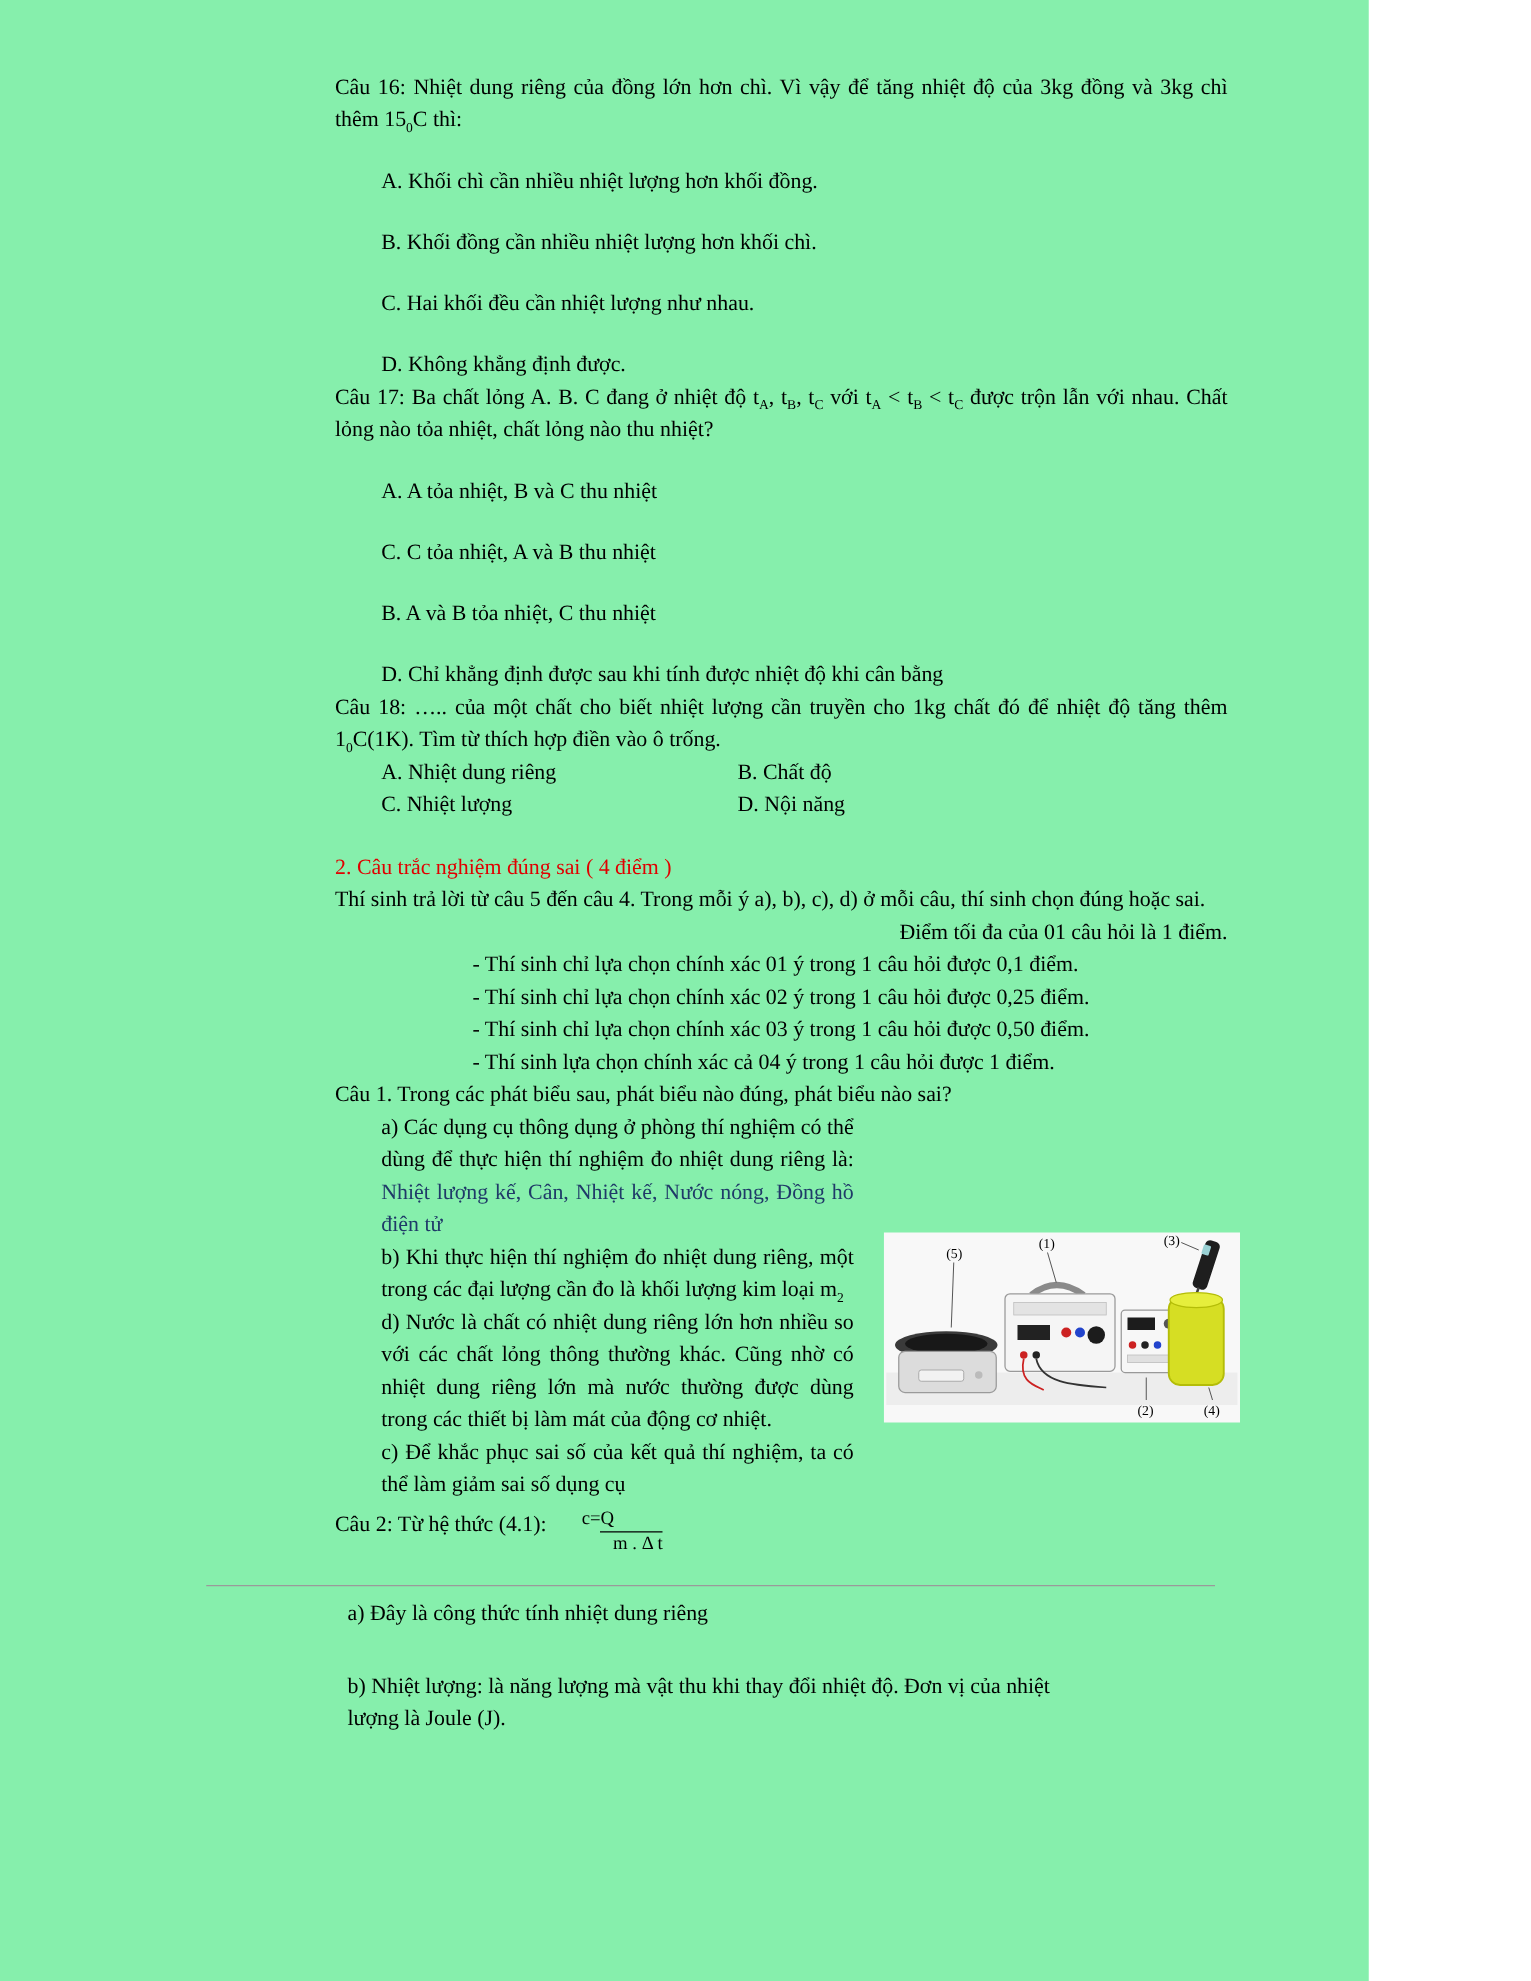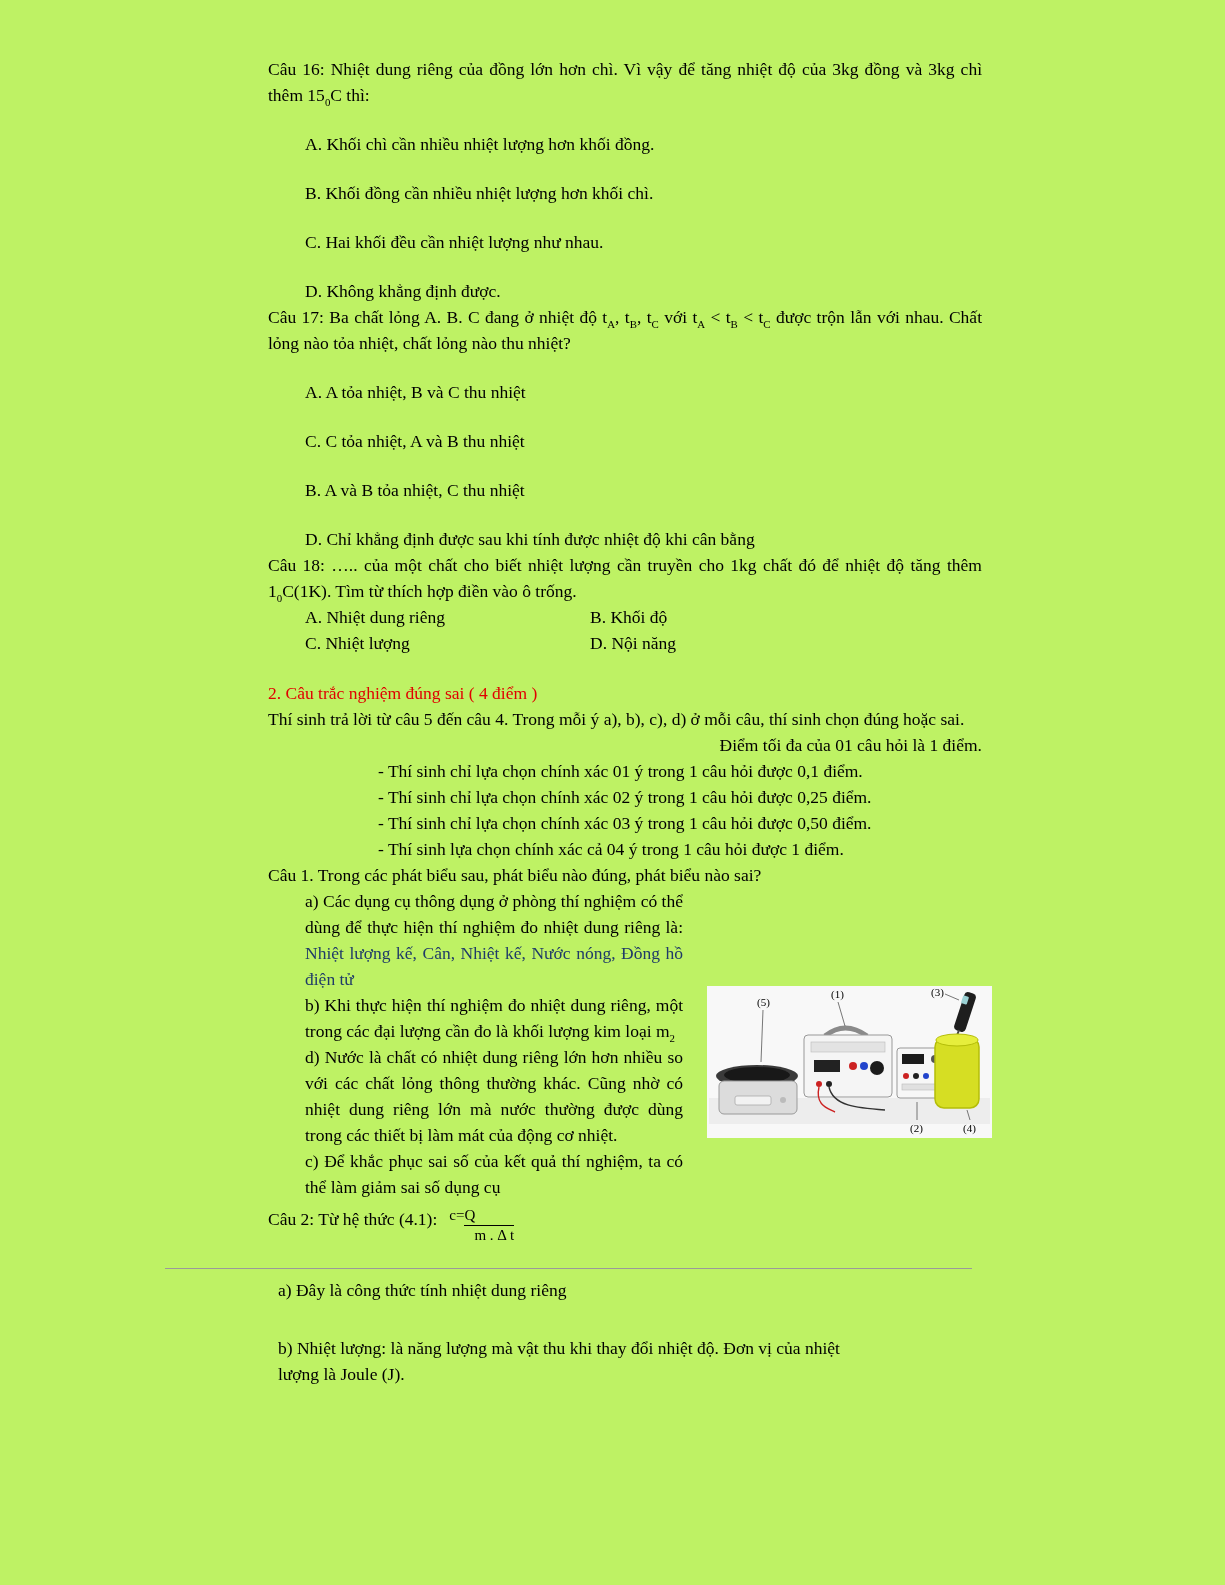--- a/index.html
+++ b/index.html
@@ -1,37 +1,37 @@
 <!DOCTYPE html>
 <html><head>
 <meta charset="utf-8">
 <style>
   html,body{margin:0;padding:0;background:#fff;}
   .page{
     position:relative;
-    width:1225px;height:1585px;
-    background:#bef264;
+    width:1095px;height:1585px;
+    background:#86efac;
     font-family:"Liberation Serif","DejaVu Serif",serif;
     font-size:17.5px;line-height:26px;color:#000;
     overflow:hidden;
   }
   .content{position:absolute;left:268px;top:56px;width:714px;}
   p{margin:0;}
   .para{text-align:justify;}
   .opt{margin-left:37px;margin-top:23px;}
   .opt-grid{margin-left:37px;display:grid;grid-template-columns:285px auto;}
   .sec-heading{margin-top:24px;color:#e00000;}
   .center-line{text-align:right;}
   .rule-line{margin-left:110px;}
   sub{font-size:0.62em;line-height:0;}
   .hl{color:#1f3a68;}
   .cau1-body{display:flex;align-items:flex-start;}
   .cau1-text{flex:0 0 378px;margin-left:37px;text-align:justify;}
   .cau1-fig{margin-left:24px;margin-top:92px;}
-  .cau2-head{margin-top:6px;display:flex;align-items:flex-start;}
+  .cau2-head{margin-top:6px;display:flex;align-items:flex-start;gap:16px;}
   .formula{margin-left:12px;font-size:15px;line-height:19px;display:inline-flex;align-items:flex-start;}
   .formula .num{display:block;border-bottom:1px solid #000;padding-right:38px;}
   .formula .den{display:block;padding-left:10px;}
   .cau2-para{margin-left:10px;max-width:600px;margin-top:32px;}
   .divider{position:absolute;left:165px;top:1268px;width:807px;height:1px;background:#9a9a9a;}
   svg text{font-family:"Liberation Serif","DejaVu Serif",serif;}
 </style>
 </head>
 <body>
 
@@ -46,21 +46,21 @@
 
     <p class="para"><span>Câu 17: Ba chất lỏng A. B. C đang ở nhiệt độ t</span><sub>A</sub><span>, t</span><sub>B</sub><span>, t</span><sub>C</sub><span> với t</span><sub>A</sub><span> &lt; t</span><sub>B</sub><span> &lt; t</span><sub>C</sub><span> được trộn lẫn với nhau. Chất lỏng nào tỏa nhiệt, chất lỏng nào thu nhiệt?</span></p>
     <p class="opt">A. A tỏa nhiệt, B và C thu nhiệt</p>
     <p class="opt">C. C tỏa nhiệt, A và B thu nhiệt</p>
     <p class="opt">B. A và B tỏa nhiệt, C thu nhiệt</p>
     <p class="opt">D. Chỉ khẳng định được sau khi tính được nhiệt độ khi cân bằng</p>
 
     <p class="para"><span>Câu 18: ….. của một chất cho biết nhiệt lượng cần truyền cho 1kg chất đó để nhiệt độ tăng thêm 1</span><sub>0</sub><span>C(1K). Tìm từ thích hợp điền vào ô trống.</span></p>
     <div class="opt-grid">
       <p>A. Nhiệt dung riêng</p>
-      <p>B. Khối độ</p>
+      <p>B. Chất độ</p>
       <p>C. Nhiệt lượng</p>
       <p>D. Nội năng</p>
     </div>
 
     <p class="sec-heading">2. Câu trắc nghiệm đúng sai ( 4 điểm )</p>
     <p class="para">Thí sinh trả lời từ câu 5 đến câu 4. Trong mỗi ý a), b), c), d) ở mỗi câu, thí sinh chọn đúng hoặc sai.</p>
     <p class="center-line">Điểm tối đa của 01 câu hỏi là 1 điểm.</p>
     <p class="rule-line">- Thí sinh chỉ lựa chọn chính xác 01 ý trong 1 câu hỏi được 0,1 điểm.</p>
     <p class="rule-line">- Thí sinh chỉ lựa chọn chính xác 02 ý trong 1 câu hỏi được 0,25 điểm.</p>
     <p class="rule-line">- Thí sinh chỉ lựa chọn chính xác 03 ý trong 1 câu hỏi được 0,50 điểm.</p>

